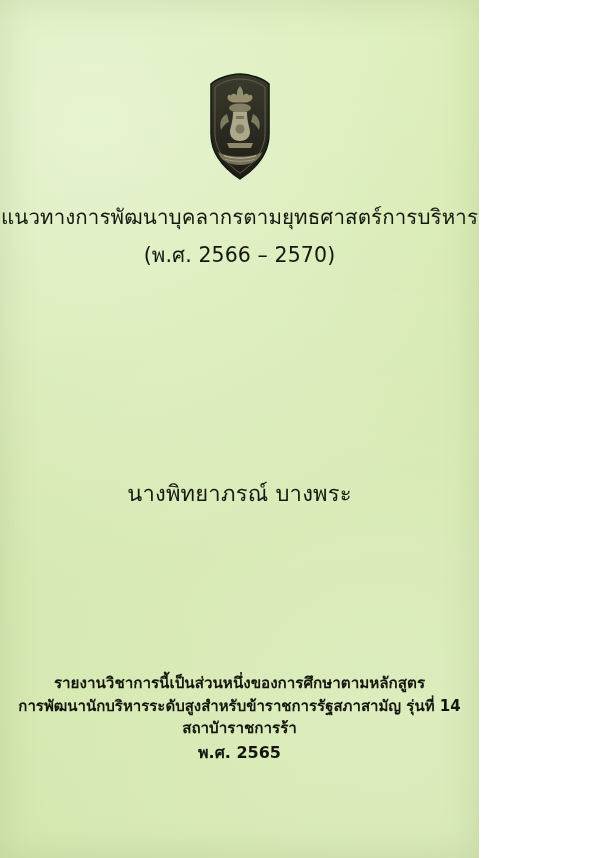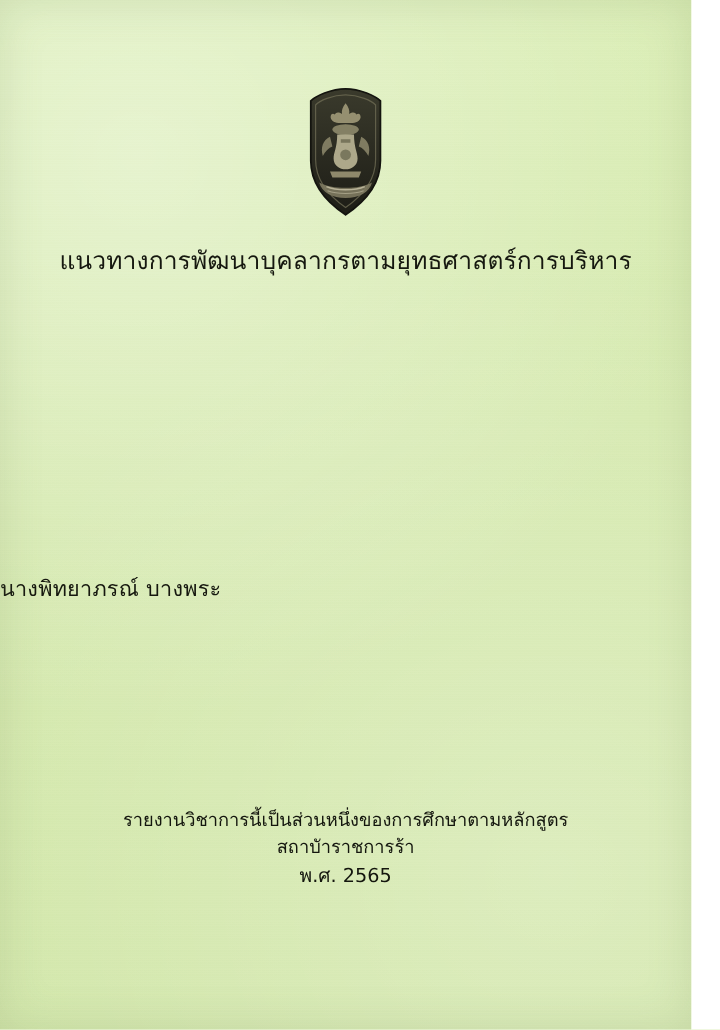--- a/index.html
+++ b/index.html
@@ -8,21 +8,21 @@
   }
   body {
     width: 600px;
     height: 858px;
     background: #ffffff;
     font-family: "DejaVu Sans", sans-serif;
     overflow: hidden;
   }
   .page {
     position: relative;
-    width: 576px;
+    width: 479px;
     height: 858px;
     background: #d9ecb4;
     background-image:
        radial-gradient(circle at 20% 15%, rgba(255,255,255,0.35), rgba(255,255,255,0) 55%),
        radial-gradient(circle at 80% 85%, rgba(255,255,255,0.22), rgba(255,255,255,0) 60%),
        linear-gradient(172deg, #dcefb8 0%, #d6eab0 45%, #d2e7aa 100%);
     box-sizing: border-box;
     overflow: hidden;
   }
   .page::after {
@@ -65,32 +65,34 @@
   }
   .title-line.l3 {
     margin-top: 4px;
   }
   
   .author {
     position: absolute;
     top: 476px;
     left: 0;
     width: 100%;
-    font-size: 18px;
+    text-align: center;
+    font-size: 22px;
     color: #16180f;
     letter-spacing: 0.2px;
   }
   
   .footer {
     position: absolute;
     top: 672px;
     left: 0;
     width: 100%;
     text-align: center;
     color: #14160e;
+    font-weight: bold;
   }
   .footer-line {
     font-size: 15.2px;
     line-height: 22.5px;
     white-space: nowrap;
   }
   .footer-line.small {
     font-size: 15px;
   }
   .footer-line.year {
@@ -147,23 +149,25 @@
 
         <path d="M15 80 C25 86 49 86 59 80 C57 88 48 93 37 93 C26 93 17 88 15 80 Z" fill="#7e7a60" opacity="0.9"></path>
         <path d="M21 83.5 C29 87 45 87 53 83.5" fill="none" stroke="#d6d0b4" stroke-width="1.1" opacity="0.7"></path>
         <path d="M22 87 C30 90 44 90 52 87" fill="none" stroke="#d6d0b4" stroke-width="0.9" opacity="0.5"></path>
       </svg>
     </div>
   </div>
 
   <div class="title-block">
     <div class="title-line l1">แนวทางการพัฒนาบุคลากรตามยุทธศาสตร์การบริหาร</div>
+    <div class="title-line l3">(พ.ศ. 2566 – 2570)</div>
   </div>
 
   <div class="author">นางพิทยาภรณ์  บางพระ</div>
 
   <div class="footer">
     <div class="footer-line">รายงานวิชาการนี้เป็นส่วนหนึ่งของการศึกษาตามหลักสูตร</div>
+    <div class="footer-line small">การพัฒนานักบริหารระดับสูงสำหรับข้าราชการรัฐสภาสามัญ รุ่นที่ 14</div>
     <div class="footer-line">สถาบัาราชการร้า</div>
     <div class="footer-line year">พ.ศ. 2565</div>
   </div>
 
 </div>
 
 </body></html>

